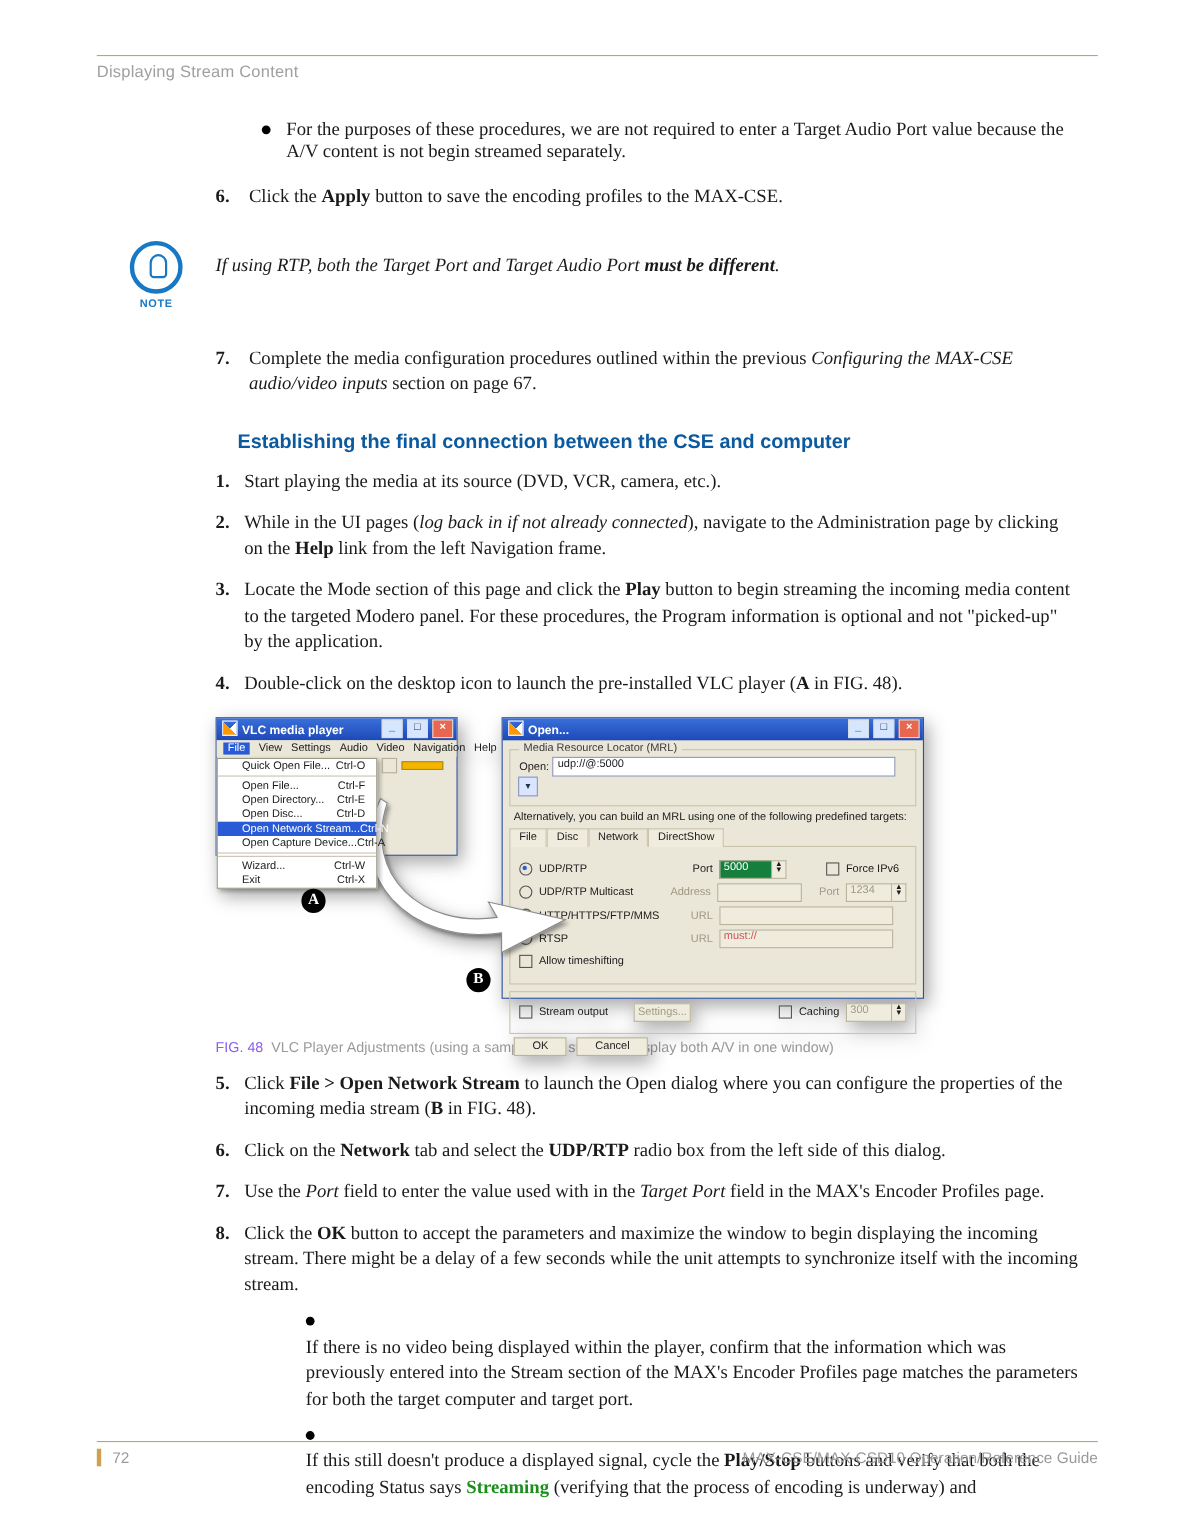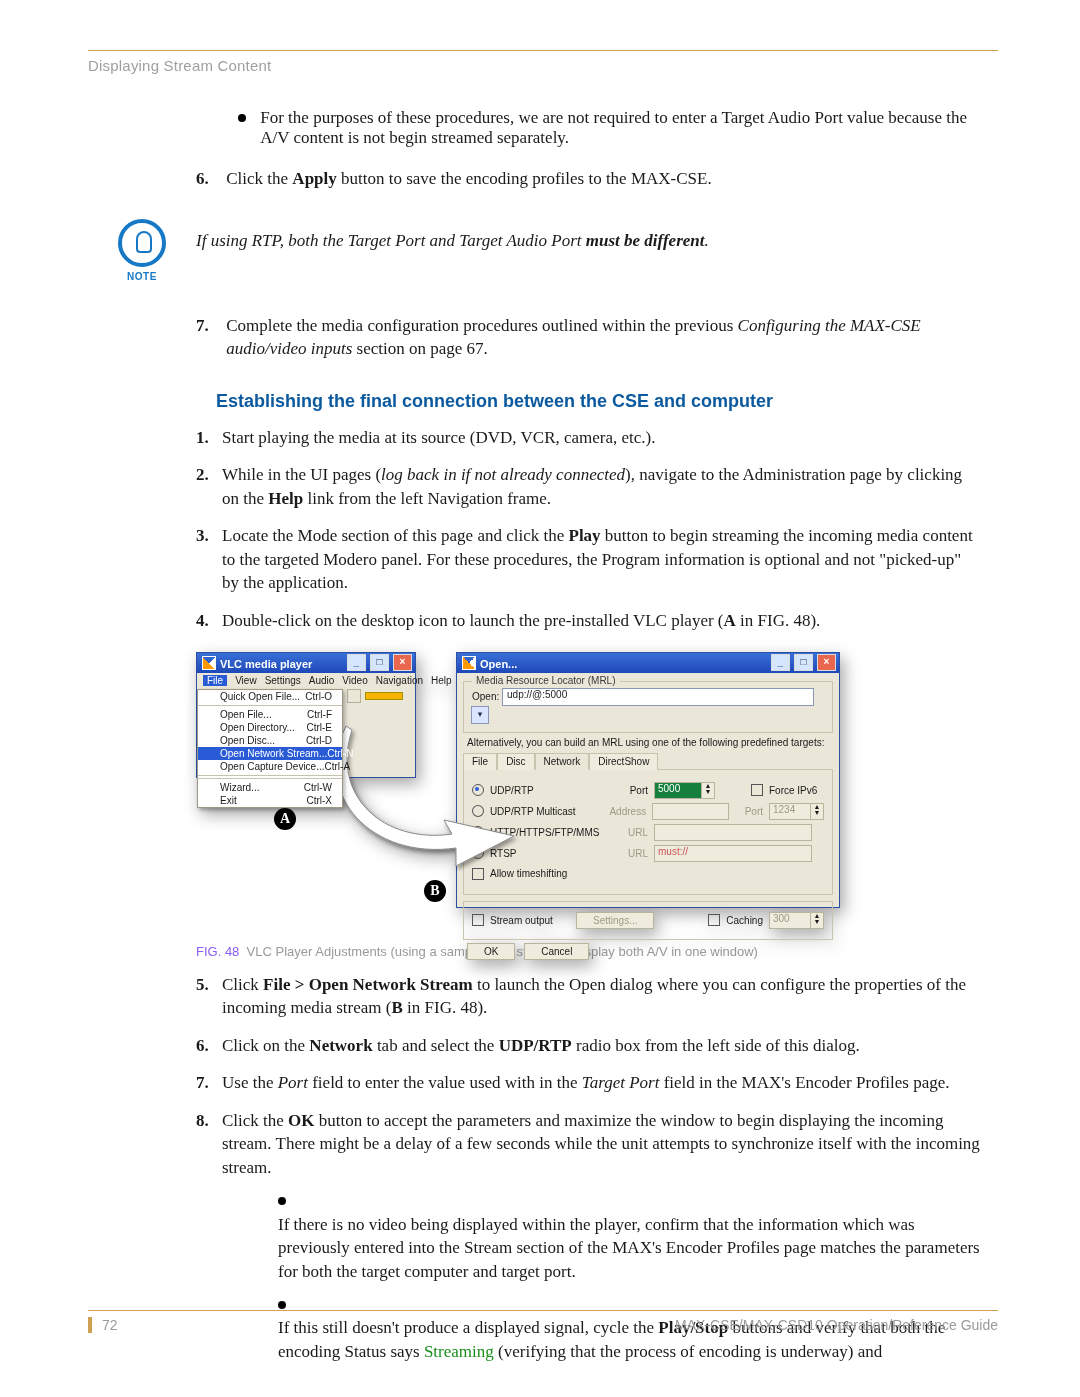--- a/index.html
+++ b/index.html
@@ -93,21 +93,21 @@
     margin-top: 30px;
     margin-bottom: 8px;
     margin-left: 20px;
   }
   ol.steps { list-style: none; padding: 0; margin: 0; }
   ol.steps > li { margin-top: 14px; line-height: 1.38; }
   ol.steps > li .n { font-weight: bold; display:inline-block; width:26px; vertical-align:top;}
   ol.steps > li .t { display:inline-block; width:760px; vertical-align:top;}
   .sub-list { margin-left: 42px; margin-top:10px; }
   .sub-list li { list-style: none; margin-top:10px; line-height:1.38; }
-  .green { color:#1a8f1a; font-weight:normal; }
+  .green { color:#1a8f1a; font-weight:bold; }
 
   
   .figwrap {
     margin-top: 20px;
     margin-bottom: 10px;
     width: 644px;
     height: 282px;
     position: relative;
     font-family: Tahoma, Arial, sans-serif;
     font-size: 10px;
@@ -450,21 +450,21 @@
               <span class="chk"></span>
               <span>Allow timeshifting</span>
             </div>
           </div>
         </div>
 
         <div class="group" style="margin-top:6px; padding:6px 8px;">
           <div class="chk-row" style="justify-content:flex-start;">
             <span class="chk"></span>
             <span style="width:80px;">Stream output</span>
-            <span class="dlg-btn" style="padding:2px 16px;color:#9e9a86;">Settings...</span>
+            <span class="dlg-btn" style="padding:2px 3px;color:#9e9a86;">Settings...</span>
             <span style="flex:1;"></span>
             <span class="chk"></span>
             <span>Caching</span>
             <span class="spin">
               <span class="field dis" style="width:34px;">300</span>
               <span class="arrows">
                     <span>▲</span>
                     <span>▼</span>
                   </span>
             </span>

